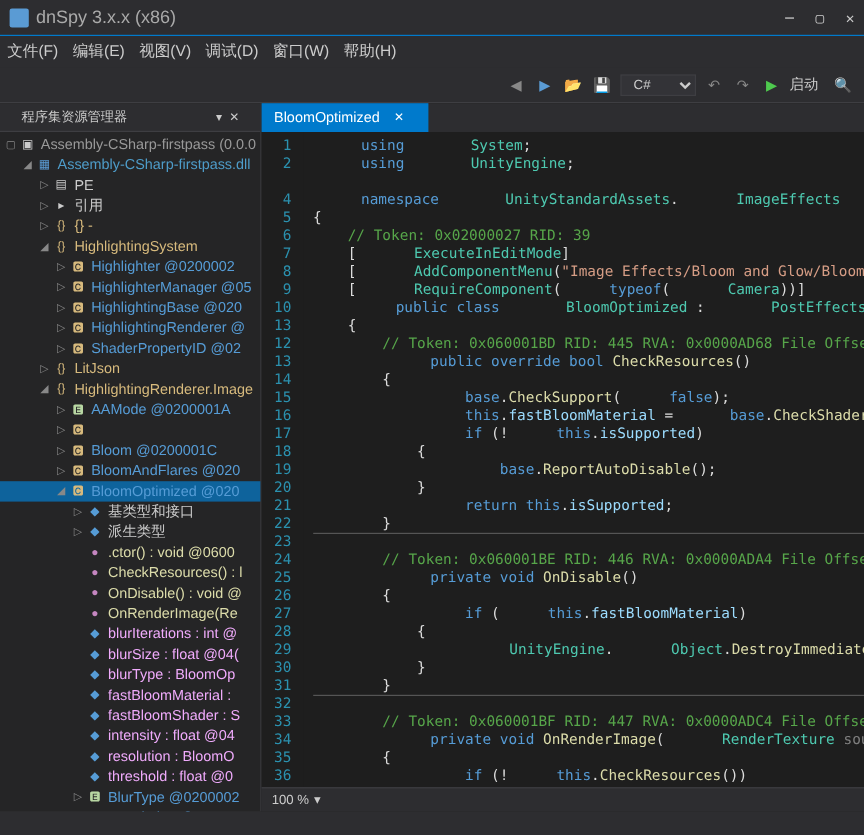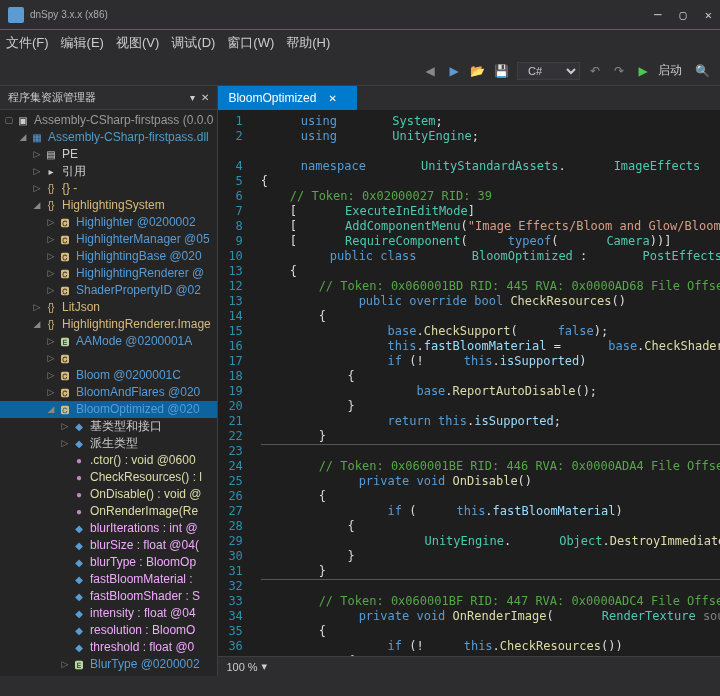--- a/index.html
+++ b/index.html
@@ -1,31 +1,31 @@
 <!DOCTYPE html>
 <html><head>
 <meta charset="utf-8">
 <style>
 * { margin: 0; padding: 0; box-sizing: border-box; }
 body { font-family: 'Segoe UI', Tahoma, sans-serif; background: #2d2d30; color: #ccc; width: 720px; height: 696px; overflow: hidden; font-size: 12px; }
 .titlebar { height: 30px; background: #2d2d30; display: flex; align-items: center; padding: 0 8px; border-bottom: 1px solid #007acc; }
 .titlebar-icon { width: 16px; height: 16px; margin-right: 6px; background: #5a9bd4; border-radius: 2px; }
-.titlebar-text { flex: 1; color: #aaa; font-size: 10px; }
+.titlebar-text { flex: 1; color: #aaa; font-size: 15px; }
 .winbtns { display: flex; gap: 18px; }
 .winbtn { color: #ccc; cursor: pointer; font-family: monospace; }
 .menubar { height: 26px; background: #2d2d30; display: flex; align-items: center; padding: 0 6px; gap: 12px; }
 .menuitem { color: #ccc; cursor: pointer; font-size: 13px; }
 .toolbar { height: 30px; background: #2d2d30; display: flex; align-items: center; gap: 6px; padding: 0 8px; border-bottom: 1px solid #3e3e42; }
 .toolbar-spacer { flex: 1; }
 .tbicon { width: 18px; height: 18px; display: flex; align-items: center; justify-content: center; cursor: pointer; }
 .lang-select { background: #333337; color: #ccc; border: 1px solid #3e3e42; padding: 1px 20px 1px 6px; font-size: 11px; }
 .play { color: #4ec94e; }
 .content { display: flex; height: 590px; }
 .sidebar { width: 228px; background: #252526; border-right: 1px solid #3e3e42; display: flex; flex-direction: column; }
-.sidebar-header { height: 24px; display: flex; align-items: center; padding: 0 8px; background: #2d2d30; border-bottom: 1px solid #3e3e42; }
+.sidebar-header { height: 24px; display: flex; align-items: center; padding: 0 18px; background: #2d2d30; border-bottom: 1px solid #3e3e42; }
 .sidebar-title { flex: 1; font-size: 11px; color: #ccc; }
 .sidebar-icons { display: flex; gap: 6px; font-size: 10px; }
 .tree { flex: 1; overflow: hidden auto; padding: 2px 0; font-size: 12px; line-height: 17px; }
 .tree::-webkit-scrollbar { width: 8px; }
 .tree::-webkit-scrollbar-thumb { background: #424245; }
 .tree-row { display: flex; align-items: center; white-space: nowrap; padding: 0 4px; cursor: pointer; overflow: hidden; }
 .tree-row.selected { background: #0e639c; color: #fff; }
 .exp { width: 10px; text-align: center; color: #888; font-size: 9px; }
 .ico { width: 14px; height: 14px; margin: 0 4px 0 2px; display: inline-flex; align-items: center; justify-content: center; font-size: 10px; }
 .pad { display: inline-block; }

